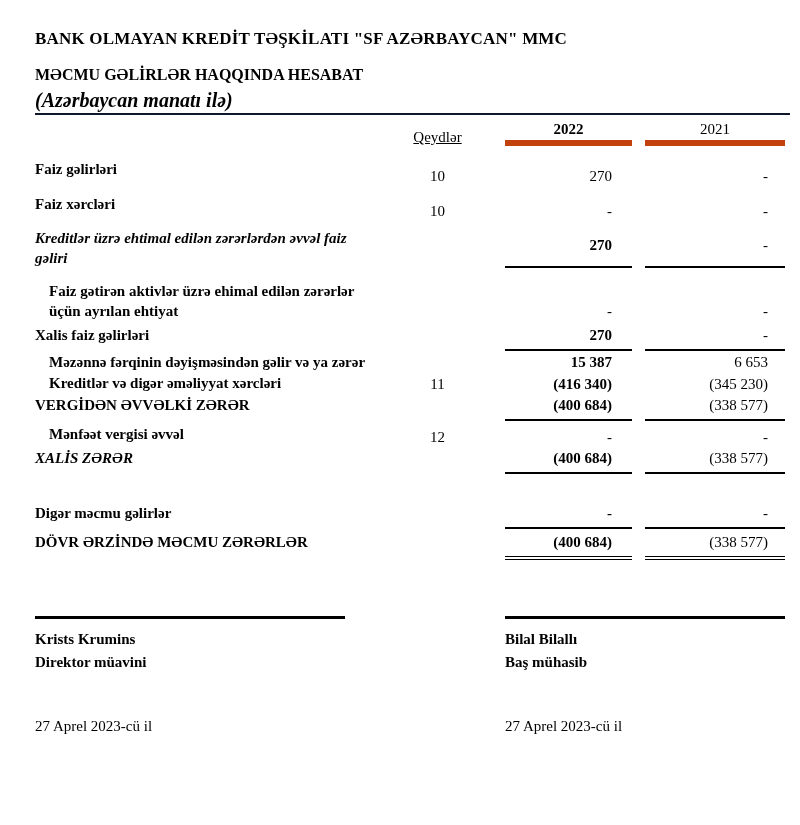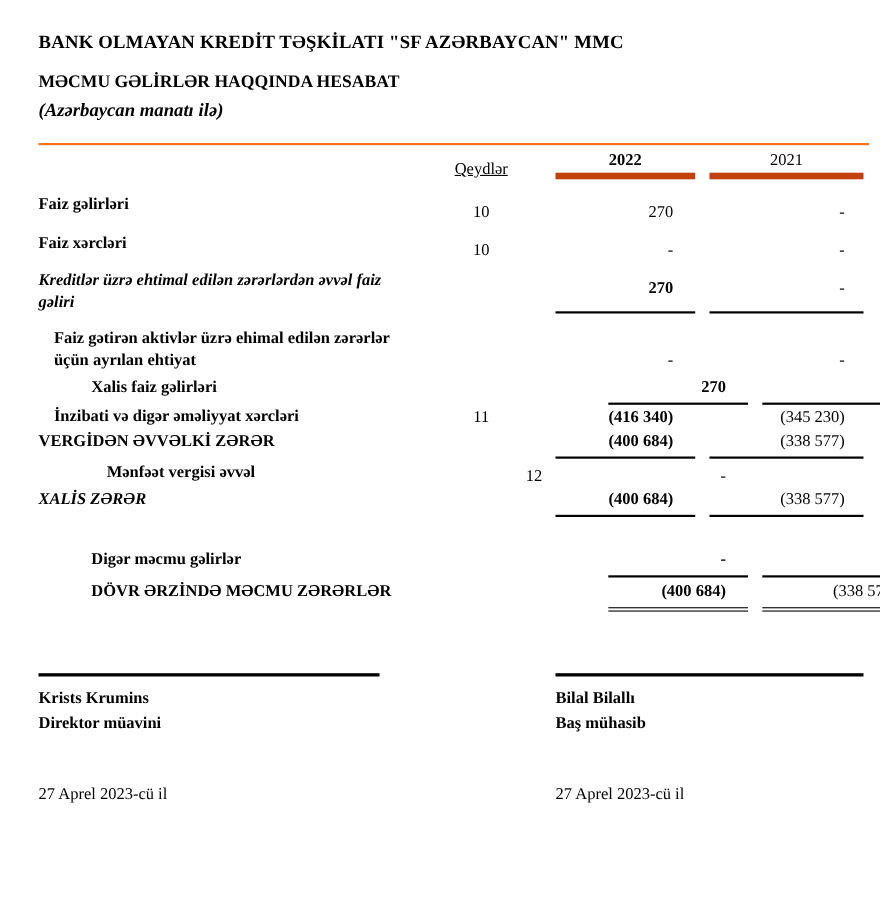--- a/index.html
+++ b/index.html
@@ -6,22 +6,22 @@
   body{
     width:800px;height:825px;position:relative;color:#000;
     font-family:"Liberation Serif","DejaVu Serif",serif;
     -webkit-font-smoothing:antialiased;
   }
   .page{position:absolute;left:35px;top:0;width:755px;}
 
   
   .org{font-weight:bold;font-size:17px;line-height:25px;margin-top:26px;letter-spacing:.2px;}
   .rep{font-weight:bold;font-size:16px;line-height:24px;margin-top:12px;}
-  .cur{font-weight:bold;font-style:italic;font-size:17px;line-height:20px;margin-top:3px;
-       padding-bottom:20px;border-bottom:2px solid #f97316;}
+  .cur{font-weight:bold;font-style:italic;font-size:20px;line-height:20px;margin-top:3px;
+       padding-bottom:3px;border-bottom:2px solid #0f172a;}
 
   
   .tbl{margin-top:6px;font-size:15px;}
   .t-row,.t-head{display:grid;grid-template-columns:370px 65px 35px 127px 13px 140px;}
   .t-head{margin-bottom:6px;}
   .h-note{text-align:center;text-decoration:underline;align-self:end;}
   .h-val{display:flex;justify-content:center;align-items:flex-end;
          border-bottom:6px solid #c2410c;padding-bottom:2px;}
   .h-2022{font-weight:bold;}
   .c-lbl{line-height:20px;font-weight:bold;}
@@ -34,21 +34,21 @@
   .c-2021{padding-right:17px;}
   .vb{font-weight:bold;}
 
   .t-row{padding:1px 0 0;}
   .v-lg{padding:7px 0 1px;}
   .v-kredit{padding:6px 0 0;}
   .v-kredit .c-lbl{max-width:345px;}
   .v-kredit .c-val{align-items:center;}
   .v-ehtiyat{padding:13px 0 1px;}
   .v-ehtiyat .c-lbl{max-width:310px;}
-  .v-xalis{padding:3px 0 0;margin-left:48px;}
+  .v-xalis{padding:3px 0 0;}
   .rule-s .c-val{border-bottom:2px solid #000;padding-bottom:4px;}
   .rule-d .c-val{border-bottom:4px double #000;padding-bottom:4px;}
   .t-spacer{height:26px;}
 
   
   .sigs{display:flex;margin-top:56px;font-size:15px;}
   .sig-l{width:310px;}
   .sig-gap{width:160px;}
   .sig-r{width:280px;}
   .sig-line{border-top:3px solid #000;height:0;margin-bottom:9px;}
@@ -114,21 +114,29 @@
         </div>
         <div class="t-row v-xalis rule-s">
           <div class="c-lbl ls-b">Xalis faiz gəlirləri</div>
           <div class="c-note"></div>
           <div class=""></div>
           <div class="c-val c-2022 vb">270</div>
           <div class=""></div>
           <div class="c-val c-2021">-</div>
         </div>
         <div class="t-row">
-          <div class="c-lbl indent">İnzibati və digər əməliyyat xərcləri</div>
+          <div class="c-lbl indent">Məzənnə fərqinin dəyişməsindən gəlir və ya zərər</div>
+          <div class="c-note"></div>
+          <div class=""></div>
+          <div class="c-val c-2022 vb">15 387</div>
+          <div class=""></div>
+          <div class="c-val c-2021">6 653</div>
+        </div>
+        <div class="t-row">
+          <div class="c-lbl indent">Kreditlər və digər əməliyyat xərcləri</div>
           <div class="c-note">11</div>
           <div class=""></div>
           <div class="c-val c-2022 vb">(416 340)</div>
           <div class=""></div>
           <div class="c-val c-2021">(345 230)</div>
         </div>
         <div class="t-row rule-s">
           <div class="c-lbl ls-b">VERGİDƏN ƏVVƏLKİ ZƏRƏR</div>
           <div class="c-note"></div>
           <div class=""></div>

